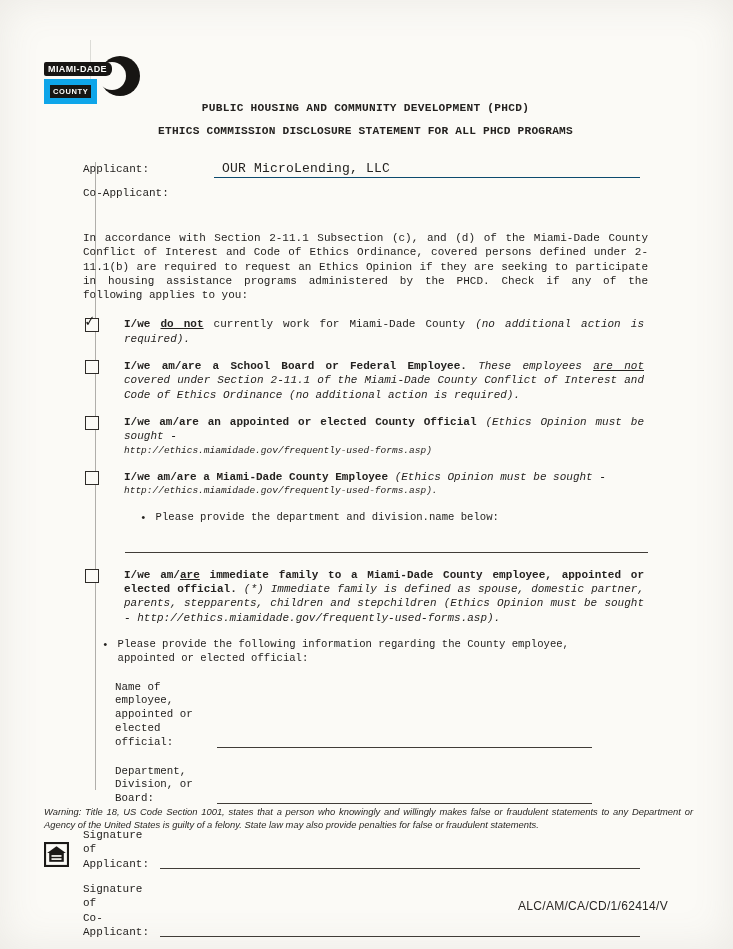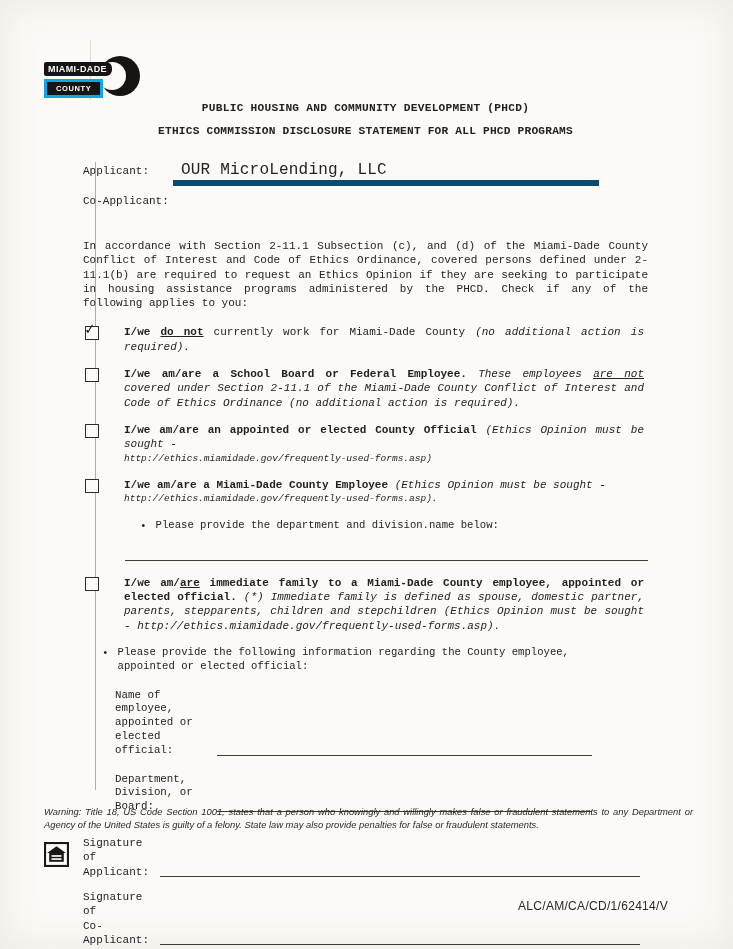--- a/index.html
+++ b/index.html
@@ -12,31 +12,31 @@
   }
   .scan-line { position:absolute; width:1px; background:#55524e; opacity:.45; }
   .scan-line.l1 { left:95px; top:162px; height:628px; }
   .scan-line.l2 { left:90px; top:40px; height:60px; opacity:.18; }
 
   
   .logo { position:absolute; left:44px; top:56px; width:96px; height:46px; }
   .logo-swoosh { position:absolute; left:56px; top:0px; width:40px; height:40px; background:#171513; border-radius:50%; }
   .logo-swoosh-inner { position:absolute; left:54px; top:6px; width:28px; height:28px; background:#fbfaf6; border-radius:50%; }
   .logo-band1 { position:absolute; left:0; top:6px; background:#171513; color:#fdfdfb; font-size:9px; font-weight:bold; letter-spacing:.4px; padding:2px 5px 2px 4px; border-radius:2px 6px 6px 2px; }
-  .logo-band2 { position:absolute; left:0; top:23px; background:#171513; color:#fdfdfb; font-size:7.5px; font-weight:bold; letter-spacing:.6px; padding:2px 9px; border:3px solid #0ea5e9; }
+  .logo-band2 { position:absolute; left:0; top:23px; background:#171513; color:#fdfdfb; font-size:7.5px; font-weight:bold; letter-spacing:.6px; padding:2px 3px; border:6px solid #0ea5e9; }
 
   .main { padding:0 85px 0 83px;font-family:Liberation Mono, monospace; }
   .header { padding-top:102px; text-align:center; }
   .title { font-size:11.2px; font-weight:bold; letter-spacing:.25px; }
   .subtitle { margin-top:11px; font-size:11.2px; font-weight:bold; letter-spacing:.2px; }
 
   .field-row { display:flex; align-items:baseline; margin-top:24px; font-size:11px; }
   .field-row.co { margin-top:9px; }
   .flabel { width:90px; flex:none; }
-  .fline { flex:1; max-width:418px; border-bottom:6px solid #0c4a6e; padding:0 0 1px 8px; font-size:16px; letter-spacing:.2px; min-height:13px; }
+  .fline { flex:1; max-width:418px; border-bottom:1px solid #0c4a6e; padding:0 0 1px 8px; font-size:13px; letter-spacing:.2px; min-height:13px;margin-left:41px; }
 
   .intro { margin-top:32px; font-size:11px; line-height:1.3; text-align:justify; }
 
   .opts { margin-top:15px; }
   .opt { display:flex; margin-bottom:13px; }
   .cb { width:12px; height:12px; border:1.6px solid #2e2b28; margin:1px 25px 0 2px; flex:none; position:relative; background:#fbfaf6; }
   .check { position:absolute; left:-1px; top:-8px; font-size:16px; font-weight:bold; color:#1d1b19; transform:rotate(-6deg); }
   .opt-text { flex:1; font-size:11px; line-height:1.3; text-align:justify; padding-right:4px; }
   .b { font-weight:bold; }
   .u { text-decoration:underline; }

